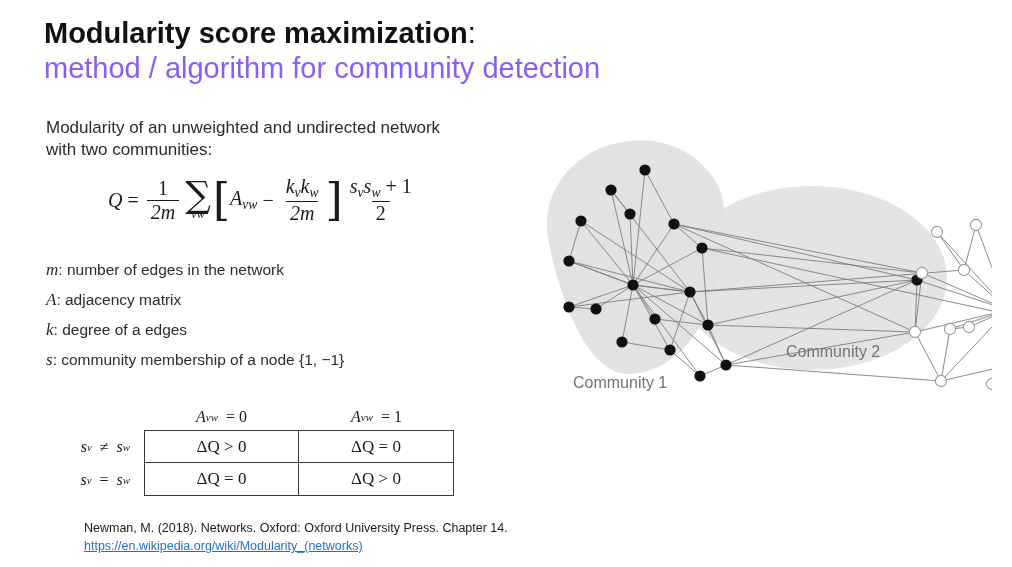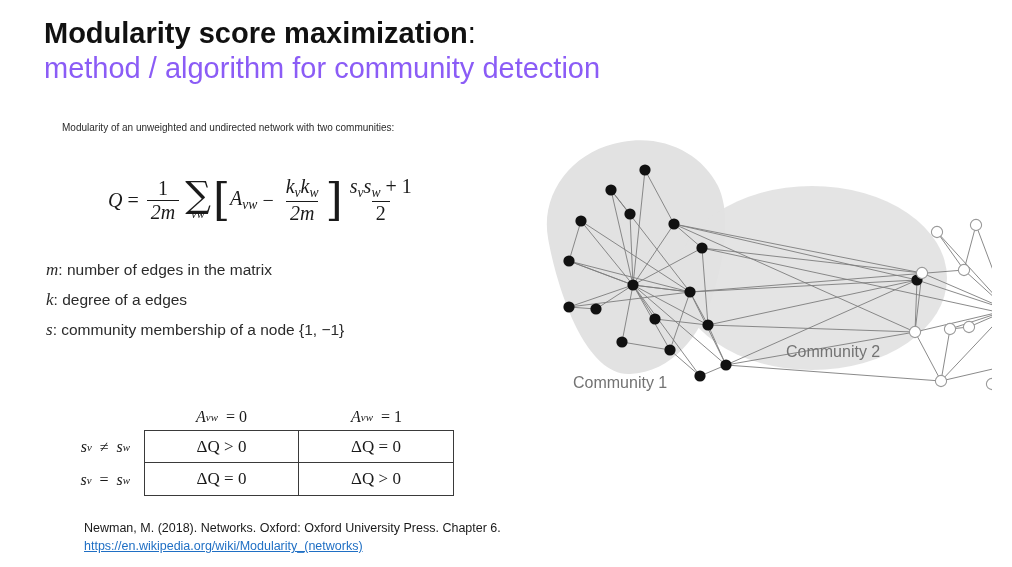--- a/index.html
+++ b/index.html
@@ -14,21 +14,21 @@
   .slide { position:absolute; inset:0; }
 
   
   .title-block { position:absolute; left:36px; top:16px; width:820px;margin-left:8px; }
   .title-line1 { font-size:29px; line-height:34px; color:#111; white-space:nowrap; }
   .title-line1 .strong { font-weight:bold; }
   .title-line2 { font-size:29px; line-height:36px; color:#8b5cf6; white-space:nowrap; font-weight:normal; }
 
   
   .lead { position:absolute; left:46px; top:117px; width:420px;
-          font-size:10px; line-height:22px; color:#2b2b2b;margin-left:16px; }
+          font-size:17px; line-height:22px; color:#2b2b2b; }
 
   
   .formula { position:absolute; left:108px; top:176px;
              font-family:"Liberation Serif", serif; color:#1a1a1a;
              font-size:20px; display:flex; align-items:center; }
   .it { font-style:italic; }
   .frac { display:inline-flex; flex-direction:column; align-items:center;
           vertical-align:middle; margin:0 3px; }
   .frac .num { padding:0 4px 1px 4px; line-height:1.05; }
   .frac .den { padding:1px 4px 0 4px; line-height:1.05; border-top:1.3px solid #1a1a1a; }
@@ -105,21 +105,22 @@
       <span class="den it">2m</span>
     </span>
     <span class="brk">]</span>
     <span class="frac">
       <span class="num"><span class="it">s</span><sub class="s">v</sub><span class="it">s</span><sub class="s">w</sub>&nbsp;<span>+ 1</span></span>
       <span class="den">2</span>
     </span>
   </div>
 
   <div class="defs">
-    <div class="def"><span class="sym">m</span><span>: number of edges in the matrix</span></div>
+    <div class="def"><span class="sym">m</span><span>: number of edges in the network</span></div>
+    <div class="def"><span class="sym">A</span><span>: adjacency matrix</span></div>
     <div class="def"><span class="sym">k</span><span>: degree of a edges</span></div>
     <div class="def"><span class="sym">s</span><span>: community membership of a node {1, −1}</span></div>
   </div>
 
   <div class="matrix">
     <div class="mtx-grid">
       <div class="mcell"></div>
       <div class="mcell colhead"><span class="it">A</span><sub class="s">vw</sub>&nbsp;&nbsp;<span>= 0</span></div>
       <div class="mcell colhead"><span class="it">A</span><sub class="s">vw</sub>&nbsp;&nbsp;<span>= 1</span></div>
 
@@ -127,21 +128,21 @@
       <div class="mcell bx">ΔQ &gt; 0</div>
       <div class="mcell bx-t bx-b bx-r">ΔQ = 0</div>
 
       <div class="mcell rowhead"><span class="it">s</span><sub class="s">v</sub>&nbsp;&nbsp;<span>=</span>&nbsp;&nbsp;<span class="it">s</span><sub class="s">w</sub></div>
       <div class="mcell bx-l bx-r bx-b">ΔQ = 0</div>
       <div class="mcell bx-r bx-b">ΔQ &gt; 0</div>
     </div>
   </div>
 
   <div class="cite">
-    <div>Newman, M. (2018). Networks. Oxford: Oxford University Press. Chapter 6.</div>
+    <div>Newman, M. (2018). Networks. Oxford: Oxford University Press. Chapter 14.</div>
     <a href="#">https://en.wikipedia.org/wiki/Modularity_(networks)</a>
   </div>
 
   <div class="figure">
     <svg id="net-svg" width="480" height="280" viewBox="0 0 480 280">
       <g>
         <path id="blob1" d="M 36 118 C 28 72 62 30 110 22 C 152 14 190 34 206 66 C 220 96 212 140 200 178 C 188 216 160 252 118 254 C 72 256 44 164 36 118 Z" fill="#E2E2E2"></path>
         <ellipse id="blob2" cx="300" cy="158" rx="135" ry="92" fill="#E2E2E2" opacity="0.92"></ellipse>
       </g>
       <g id="edges">

